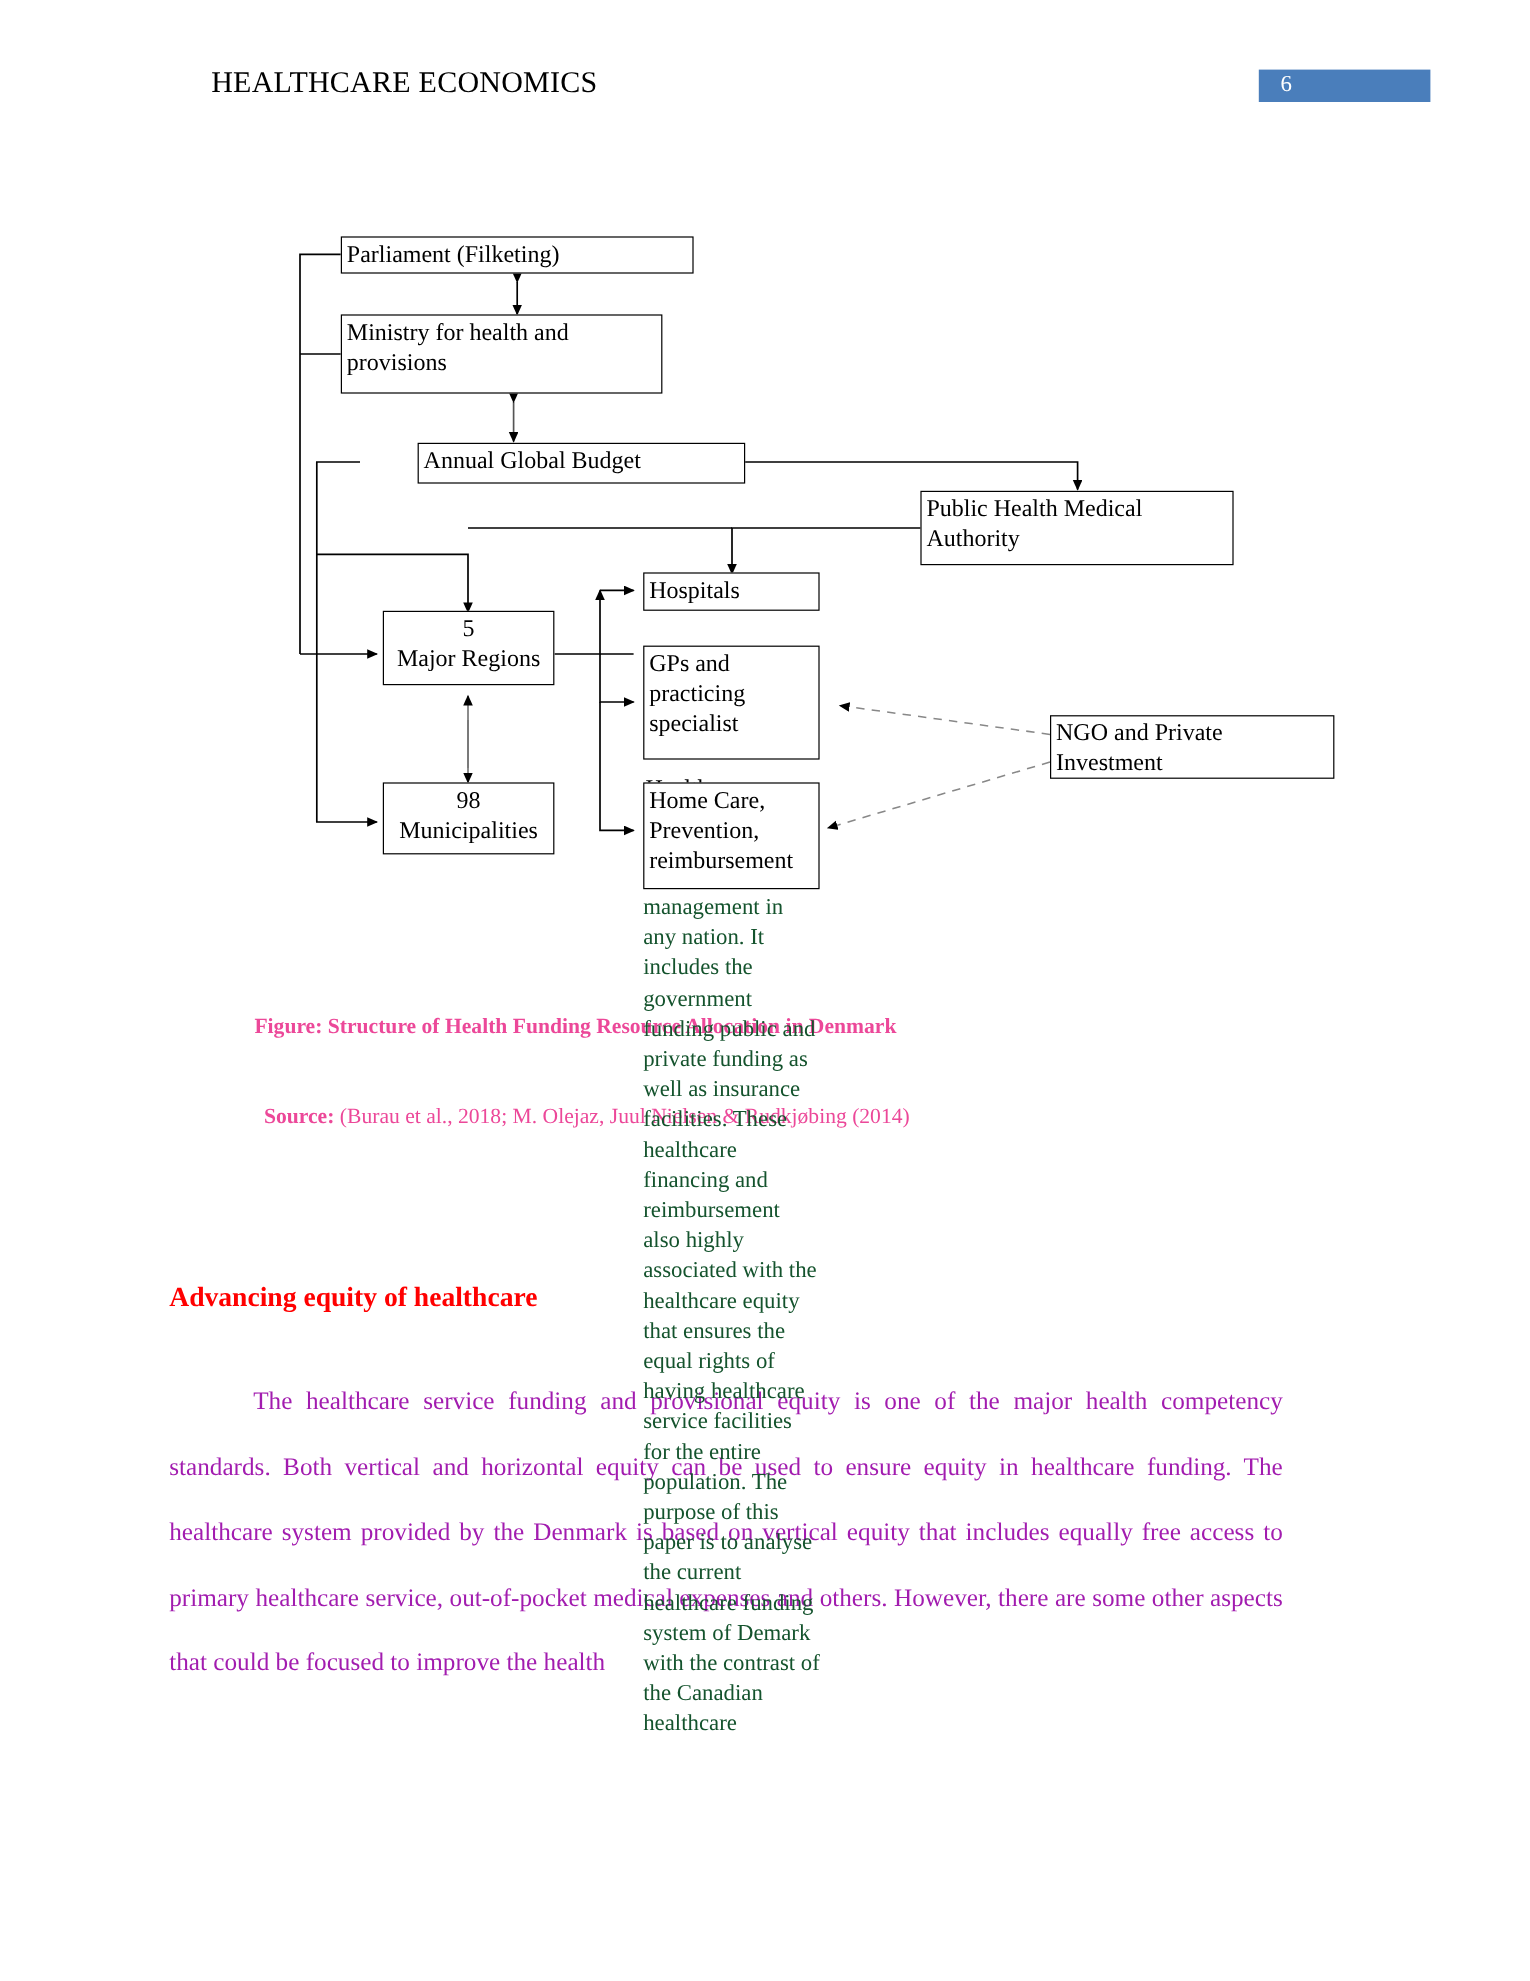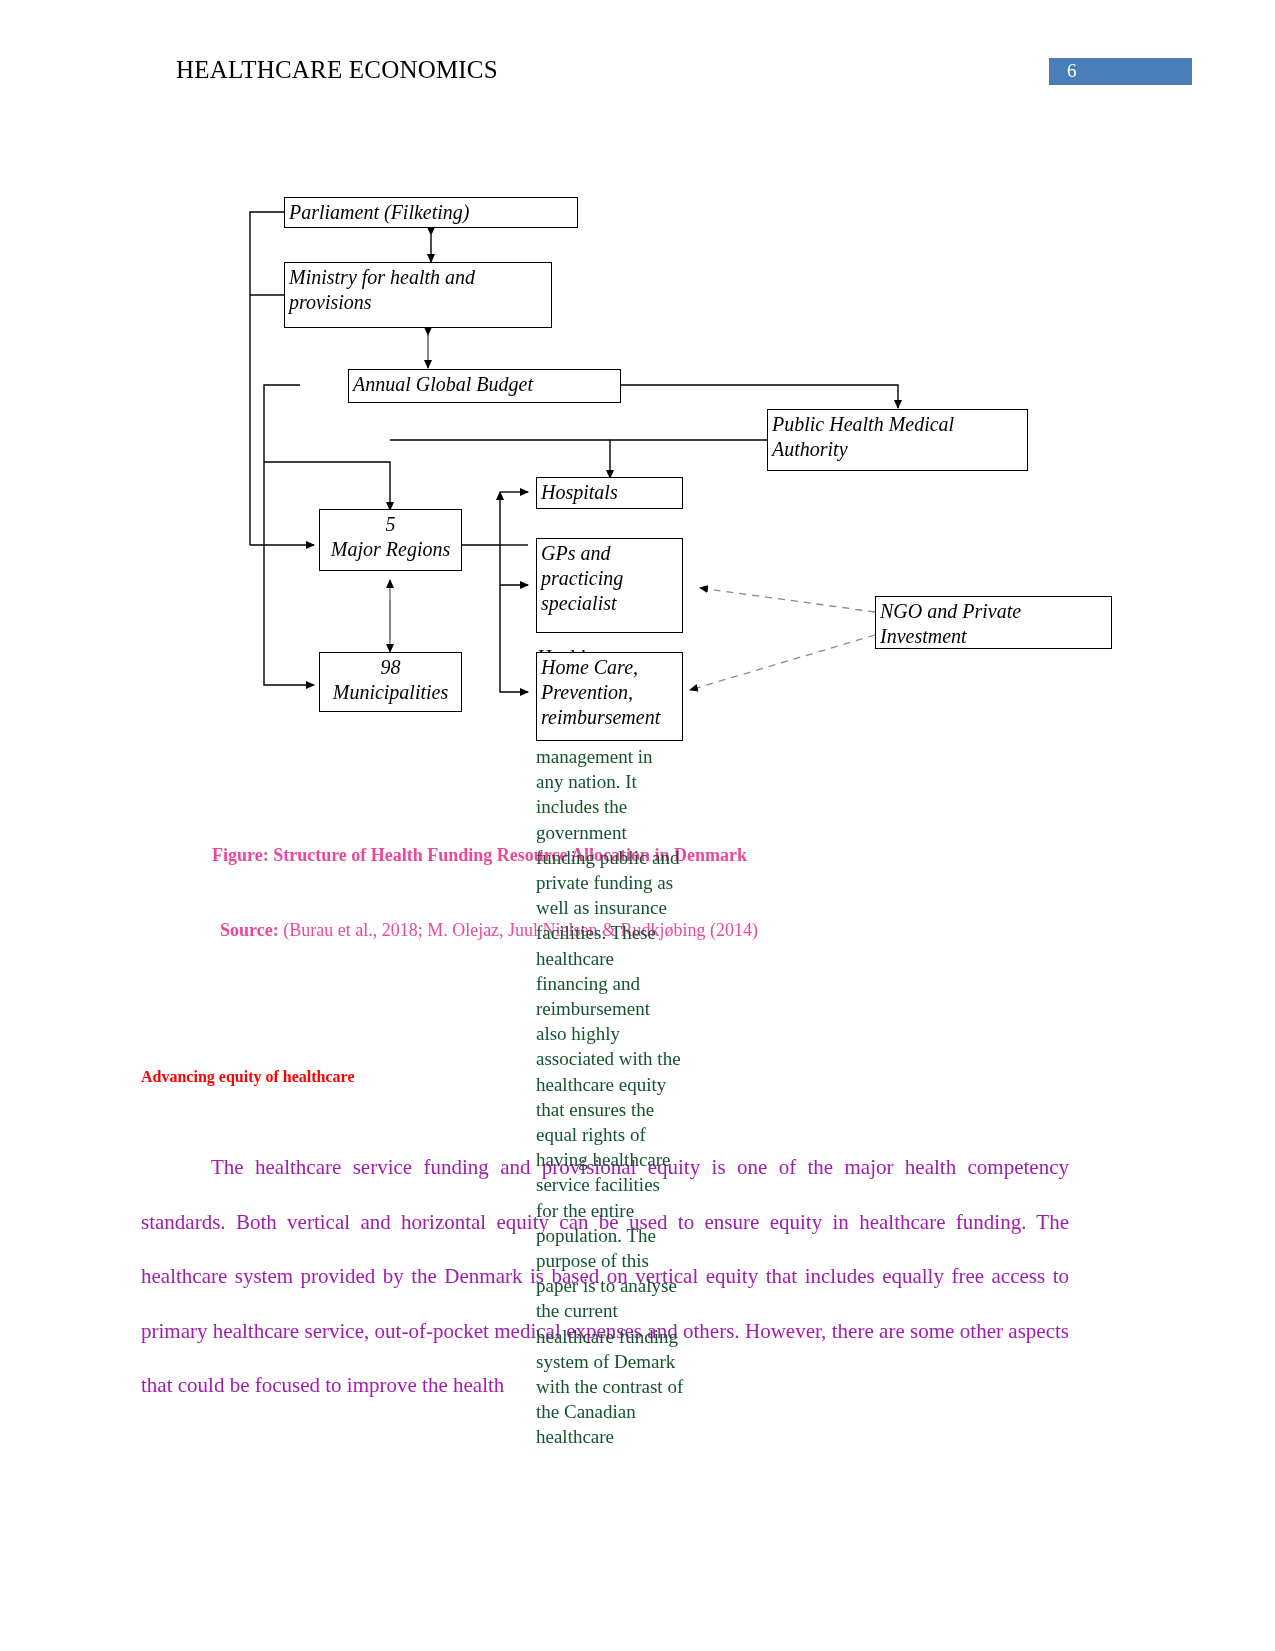--- a/index.html
+++ b/index.html
@@ -55,21 +55,20 @@
   }
   .dbox {
     position: absolute;
     border: 1px solid #000000;
     background: #ffffff;
     font-size: 20px;
     line-height: 25px;
     box-sizing: border-box;
     padding: 2px 0 0 4px;
     z-index: 5;
-    font-style: italic;
   }
   .dbox.center {
     text-align: center;
     padding-left: 0;
   }
   .ghost {
     position: absolute;
     font-size: 20px;
     line-height: 25px;
     z-index: 3;
@@ -93,21 +92,21 @@
     z-index: 6;
   }
   .cap .norm { font-weight: normal; }
 
   .redhead {
     position: absolute;
     left: 141px;
     top: 1068px;
     color: #ff0000;
     font-weight: bold;
-    font-size: 16px;
+    font-size: 23px;
     white-space: nowrap;
     z-index: 6;
   }
 
   .bodytext {
     position: absolute;
     left: 141px;
     top: 1140px;
     width: 928px;
     color: #a21caf;

